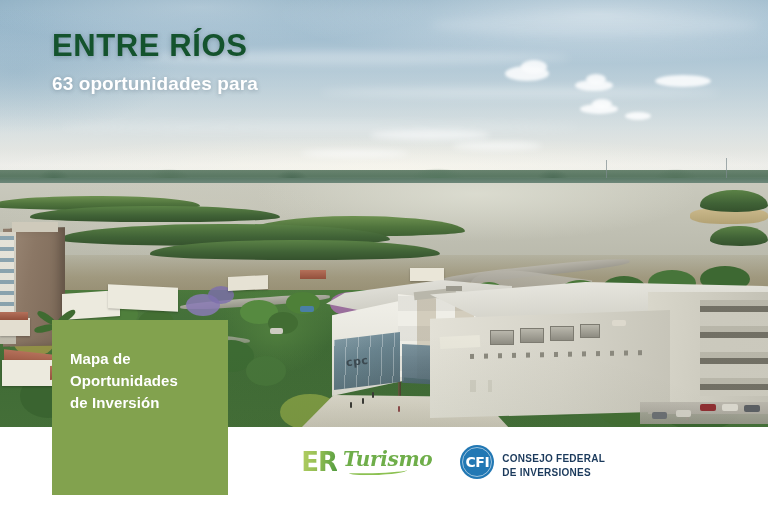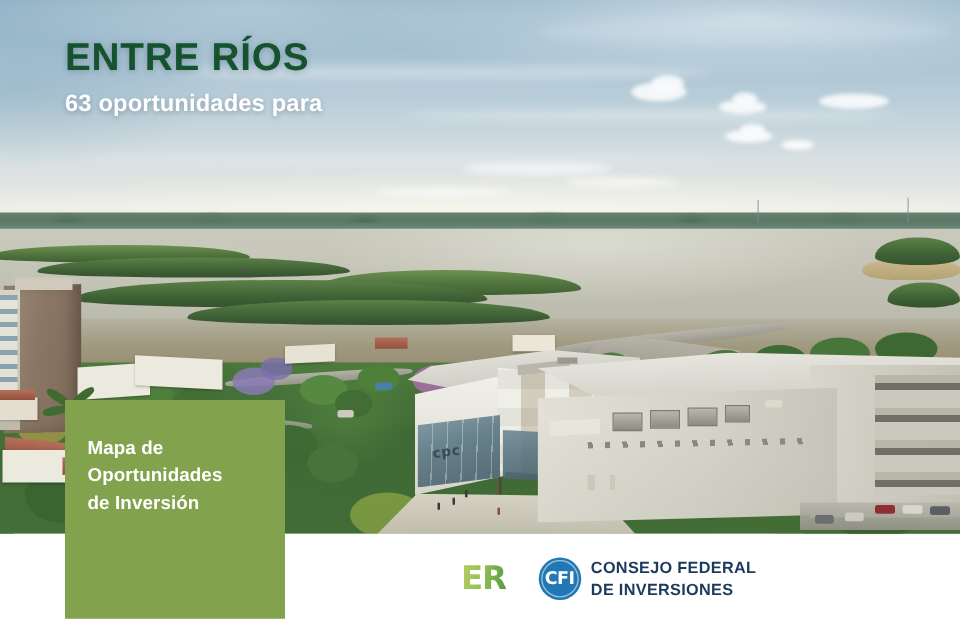--- a/index.html
+++ b/index.html
@@ -375,21 +375,21 @@
     border:1.5px solid rgba(255,255,255,.55);
   }
   .cfi-mark {
     font-family:"DejaVu Sans", sans-serif;
     font-size:14px; font-weight:700; color:#ffffff;
     letter-spacing:-.5px; line-height:1;
     position:relative; z-index:2;
   }
   .cfi-text {
     font-family:"Liberation Sans", sans-serif;
-    font-size:13px; font-weight:700;
+    font-size:10px; font-weight:700;
     color:#1b3a5c;
     line-height:1.35;
     letter-spacing:.25px;
   }
 </style>
 </head>
 <body>
 
 <div class="cover">
 
@@ -568,20 +568,24 @@
       <div>Oportunidades</div>
       <div>de Inversión</div>
     </div>
   </div>
 
   <div class="footer">
     <div class="logos">
 
       <div class="er-logo">
         <span class="er-mark">ER</span>
+        <span class="er-word-wrap">
+          <span class="er-word">Turismo</span>
+          <span class="er-swoosh"></span>
+        </span>
       </div>
 
       <div class="cfi-logo">
         <span class="cfi-circle">
           <span class="cfi-mark">CFI</span>
         </span>
         <span class="cfi-text">
           <span style="display:block">CONSEJO FEDERAL</span>
           <span style="display:block">DE INVERSIONES</span>
         </span>

